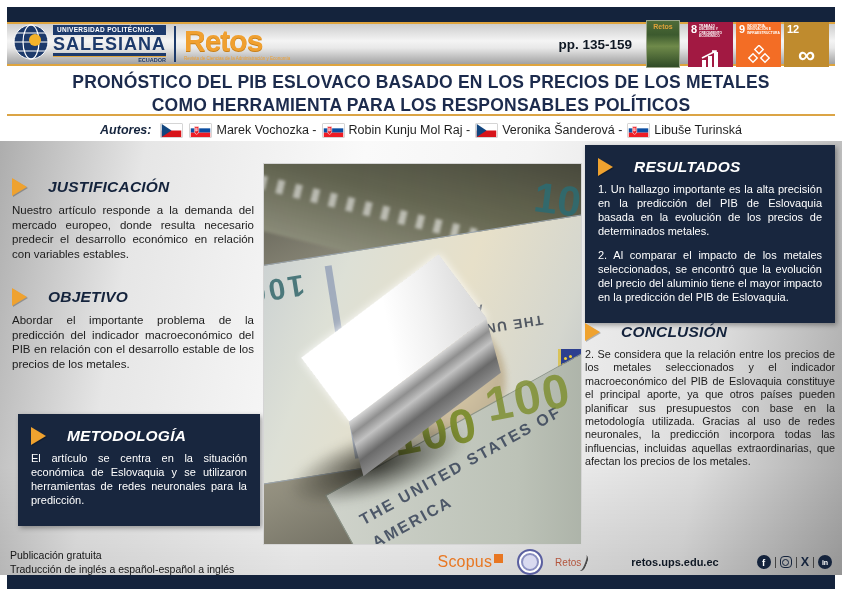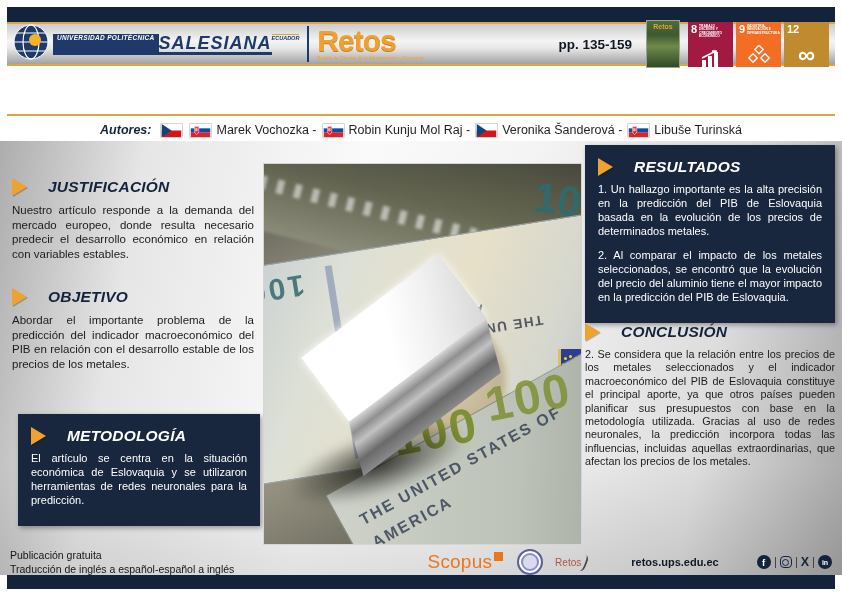--- a/index.html
+++ b/index.html
@@ -7,21 +7,21 @@
         font-family:"Liberation Sans",sans-serif;color:#1a1a1a;}
   
   .top-bar{position:absolute;left:7px;right:7px;top:7px;height:15px;background:#14233C;}
   .bottom-bar{position:absolute;left:7px;right:7px;top:575px;height:14px;background:#14233C;}
   
   .header{position:absolute;left:7px;right:7px;top:22px;height:44px;display:flex;align-items:center;
           padding:0 6px;box-sizing:border-box;gap:8px;
           background:linear-gradient(180deg,#cccccc 0%,#f4f4f4 42%,#e8e8e8 60%,#a2a2a2 100%);
           border-top:2px solid #DEA43E;border-bottom:2px solid #DEA43E;}
   .uni-logo{display:flex;align-items:center;gap:4px;flex:0 0 auto;}
-  .uni-text{display:flex;line-height:1;font-style:italic;}
+  .uni-text{display:flex;flex-direction:column;line-height:1;}
   .uni-l1{font-size:6.5px;font-weight:bold;color:#fff;background:#1d3a6b;padding:1.5px 4px;letter-spacing:.3px;white-space:nowrap;}
   .uni-l2{font-size:18px;font-weight:800;color:#1d3a6b;letter-spacing:1px;border-bottom:3px solid #1d3a6b;white-space:nowrap;}
   .uni-l3{font-size:5.5px;font-weight:bold;color:#1d3a6b;text-align:right;border-top:1px solid #DEA43E;padding-top:1px;}
   .logo-divider{width:2px;height:36px;background:#1d3a6b;flex:0 0 auto;}
   .retos-logo{display:flex;flex-direction:column;line-height:1;flex:0 0 auto;}
   .retos-word{font-size:30px;font-weight:800;color:#F0A030;letter-spacing:-1px;text-shadow:0 1px 0 #c77f18;}
   .retos-sub{font-size:6px;color:#F0A030;transform:scale(.75);transform-origin:0 0;width:130%;white-space:nowrap;}
   .vol{font-weight:bold;font-size:13.5px;color:#0f1824;margin-left:8px;white-space:nowrap;}
   .pp{font-weight:bold;font-size:13.5px;color:#0f1824;margin-left:auto;margin-right:6px;white-space:nowrap;}
   .cover{width:34px;height:48px;flex:0 0 auto;border:1px solid #9aa58a;box-sizing:border-box;
@@ -104,21 +104,21 @@
   .ph-bar{position:absolute;left:62px;top:128px;width:172px;height:140px;transform:rotate(-37deg);z-index:5;}
   .bar-top{width:172px;height:80px;
      background:linear-gradient(115deg,#ffffff 0%,#ffffff 48%,#f1f1f1 70%,#d8d8d8 100%);
      box-shadow:0 0 10px rgba(255,255,255,.9);}
   .bar-front{width:172px;height:52px;transform:skewX(-22deg) translateX(-11px);
      background:linear-gradient(180deg,#d6d6d6 0%,#8f8f8f 22%,#c2c2c2 42%,#6a6a6a 72%,#8a8a8a 100%);}
   
   .footer-notes{position:absolute;left:10px;top:548px;font-size:10.5px;line-height:1.35;color:#151515;z-index:2;}
   .footer-logos{position:absolute;right:10px;top:549px;display:flex;align-items:center;z-index:2;}
   .scopus{display:flex;align-items:flex-start;}
-  .scopus-word{font-size:19px;color:#E87722;letter-spacing:.2px;}
+  .scopus-word{font-size:16px;color:#E87722;letter-spacing:.2px;}
   .scopus-sq{width:9px;height:9px;background:#E87722;margin-left:2px;margin-top:1px;}
   .seal{width:26px;height:26px;border-radius:50%;margin-left:14px;background:#d9daf0;
         border:2px solid #5a5fa0;box-sizing:border-box;
         box-shadow:inset 0 0 0 2px #fff,inset 0 0 0 4px #8a8fc0;}
   .scielo{margin-left:12px;font-size:10px;color:#b3543c;display:flex;align-items:center;}
   .scielo .swoosh{display:inline-block;width:8px;height:17px;border-right:2px solid #4a4a4a;
         transform:rotate(22deg);margin:0 2px 0 -4px;border-radius:40%;}
   .website{margin-left:42px;font-size:11px;font-weight:800;color:#0f1824;text-decoration:none;}
   .socials{margin-left:38px;display:flex;align-items:center;}
   .sep{width:1px;height:11px;background:#444;margin:0 4px;}
@@ -197,20 +197,24 @@
           <span class="sdg-num">12</span>
 
         </div>
         <div class="sdg-icon">
             <span class="sdg-infinity">∞</span>
           </div>
       </div>
     </div>
   </div>
 
+  <div class="title-wrap">
+    <div class="title-line">PRONÓSTICO DEL PIB ESLOVACO BASADO EN LOS PRECIOS DE LOS METALES</div>
+    <div class="title-line">COMO HERRAMIENTA PARA LOS RESPONSABLES POLÍTICOS</div>
+  </div>
   <div class="gold-rule"></div>
 
   <div class="authors">
     <span class="label">Autores:</span>
     <span class="flag">
       <svg width="21" height="13" viewBox="0 0 6 4">
           <rect width="6" height="2" fill="#fff"></rect>
           <rect y="2" width="6" height="2" fill="#d7141a"></rect>
           <path d="M0,0 L3,2 L0,4 Z" fill="#11457e"></path>
         </svg>

